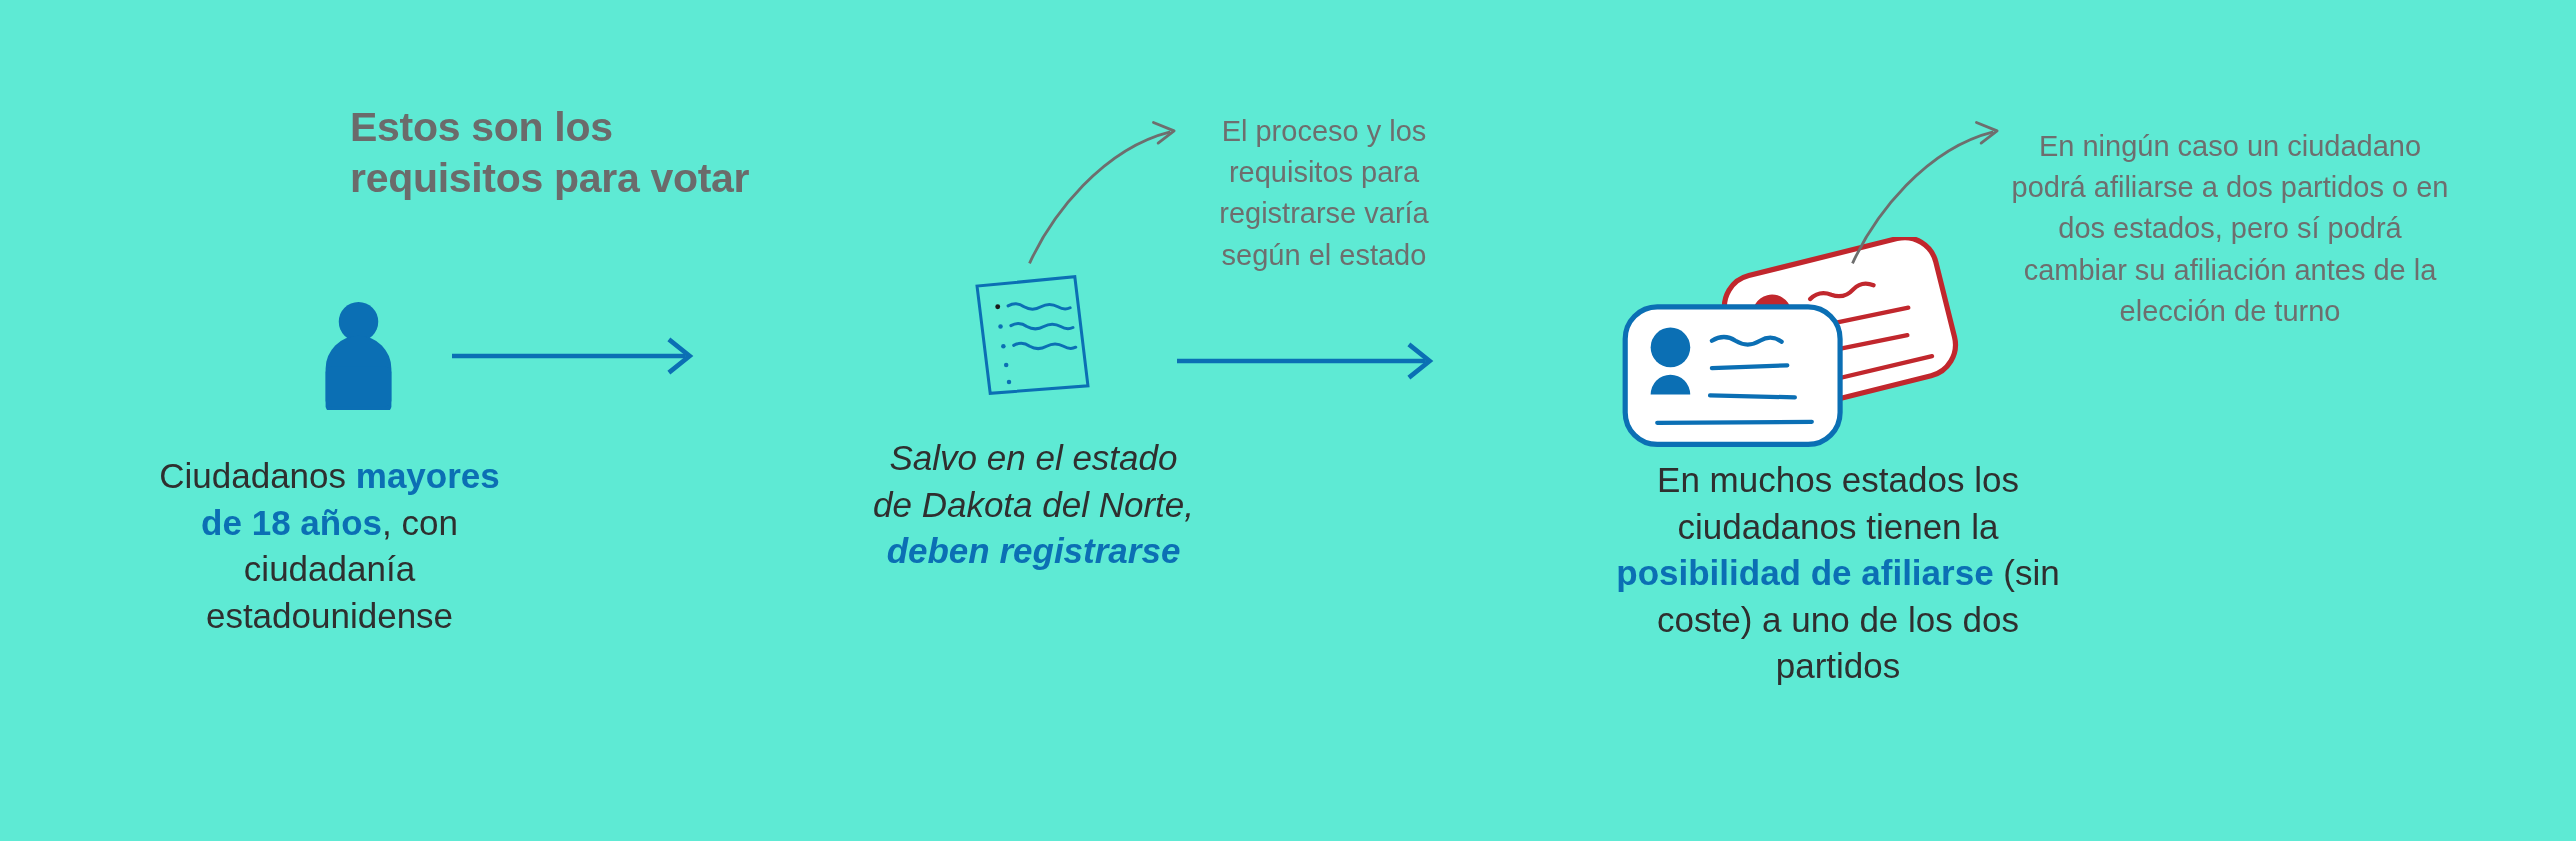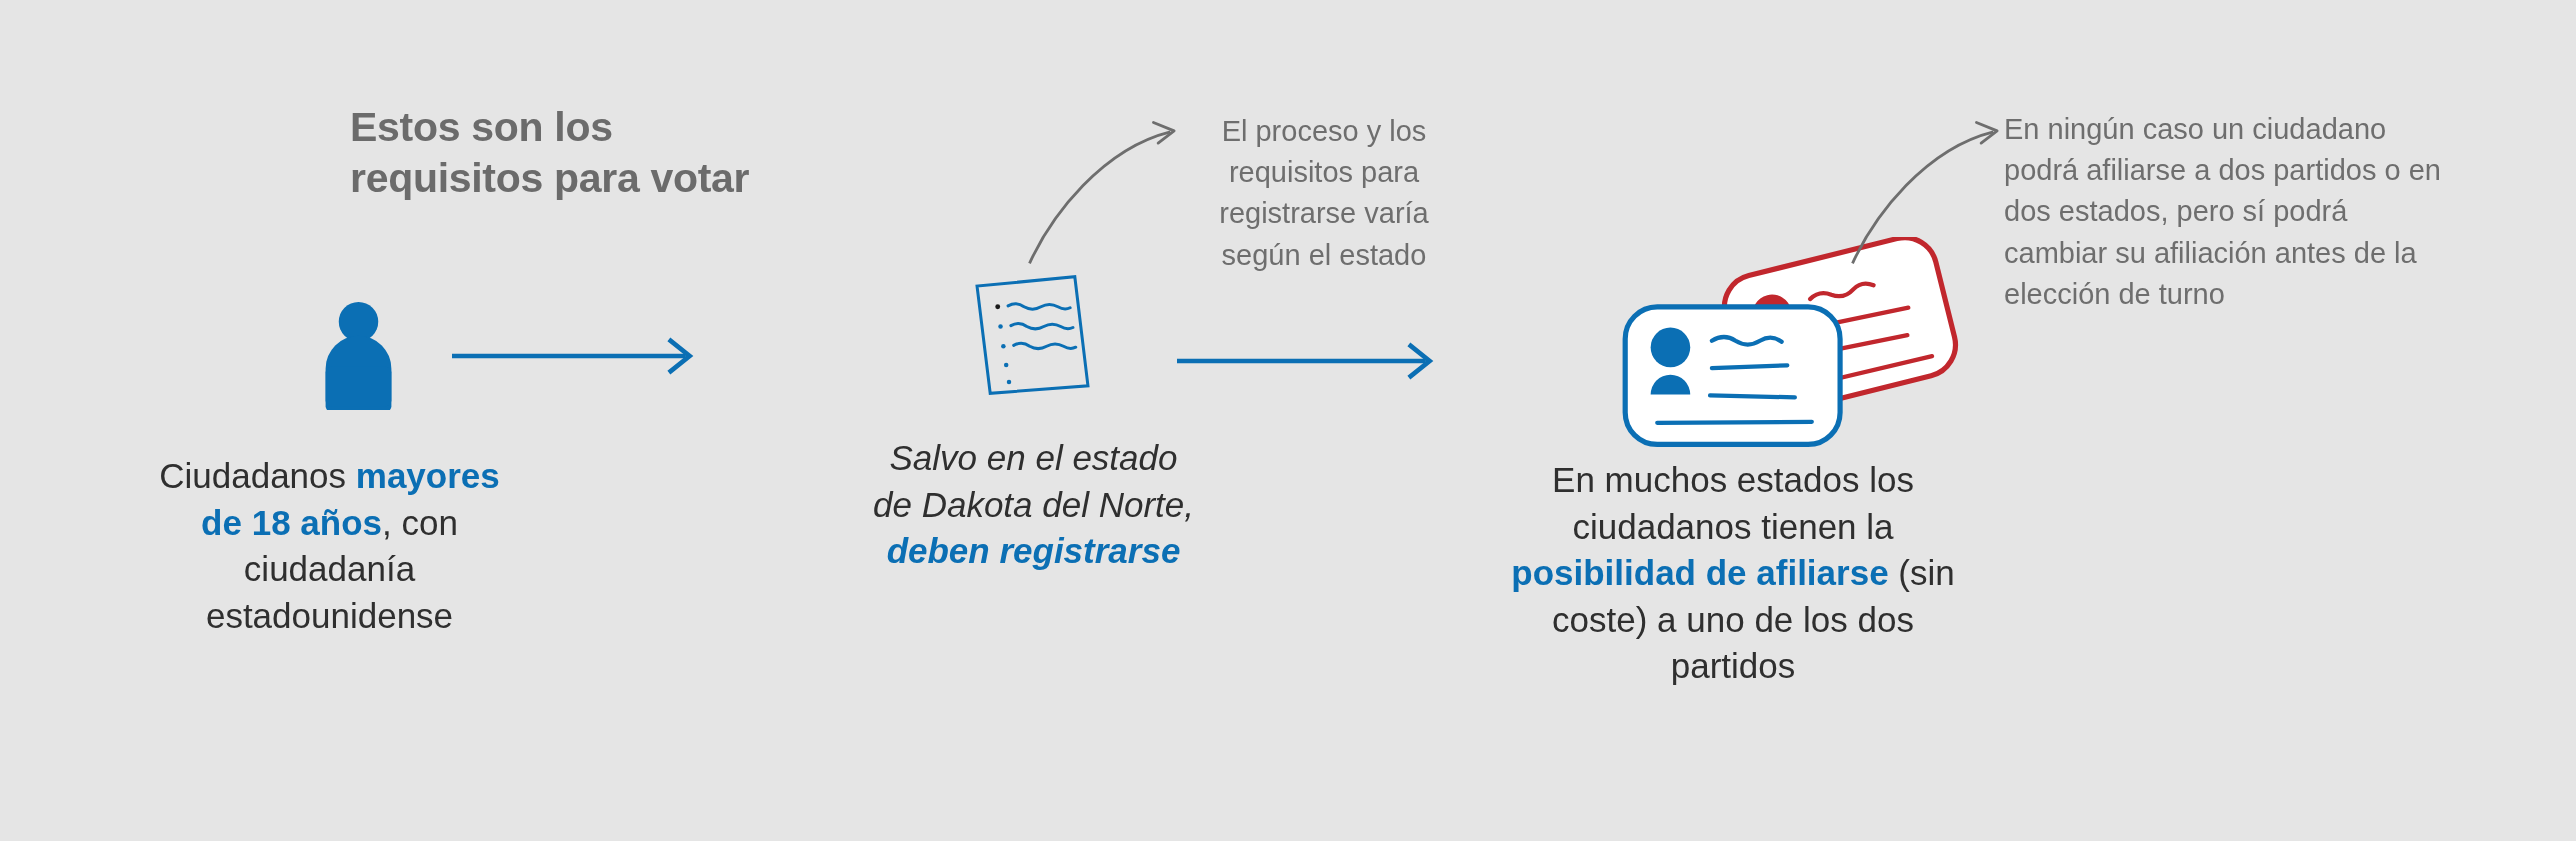--- a/index.html
+++ b/index.html
@@ -14,21 +14,21 @@
 
   body {
     font-family: "Liberation Sans", "DejaVu Sans", sans-serif;
     position: relative;
   }
 
   #infographic {
     position: relative;
     width: 2576px;
     height: 842px;
-    background: #e5e5e5;
+    background: #5eead4;
   }
 
   
   .title {
     position: absolute;
     left: 350px;
     top: 102px;
     width: 527px;
     font-size: 41px;
     font-weight: bold;
@@ -71,41 +71,41 @@
     left: 866px;
     top: 435px;
     width: 335px;
     font-style: italic;
   }
 
   
   #stage3-icon { left: 1612px; top: 237px; }
 
   #stage3-caption {
-    left: 1488px;
+    left: 1593px;
     top: 457px;
     width: 490px;
   }
 
   
   .connector {
     position: absolute;
   }
   #connector1 { left: 452px; top: 337px; }
   #connector2 { left: 1177px; top: 342px; }
 
   
   .annotation-text {
     position: absolute;
     font-size: 29px;
     line-height: 1.42;
     color: #6e6e6e;
   }
   #annotation1-text { left: 1183px; top: 111px; width: 282px; text-align: center; }
-  #annotation2-text { left: 2004px; top: 109px; width: 452px; }
+  #annotation2-text { left: 2004px; top: 126px; width: 452px; text-align: center; }
 
   .annotation-curve { position: absolute; }
   #annotation1-curve { left: 1022px; top: 111px; }
   #annotation2-curve { left: 1845px; top: 111px; }
 </style>
 </head>
 <body>
 
 <div id="infographic">
 

